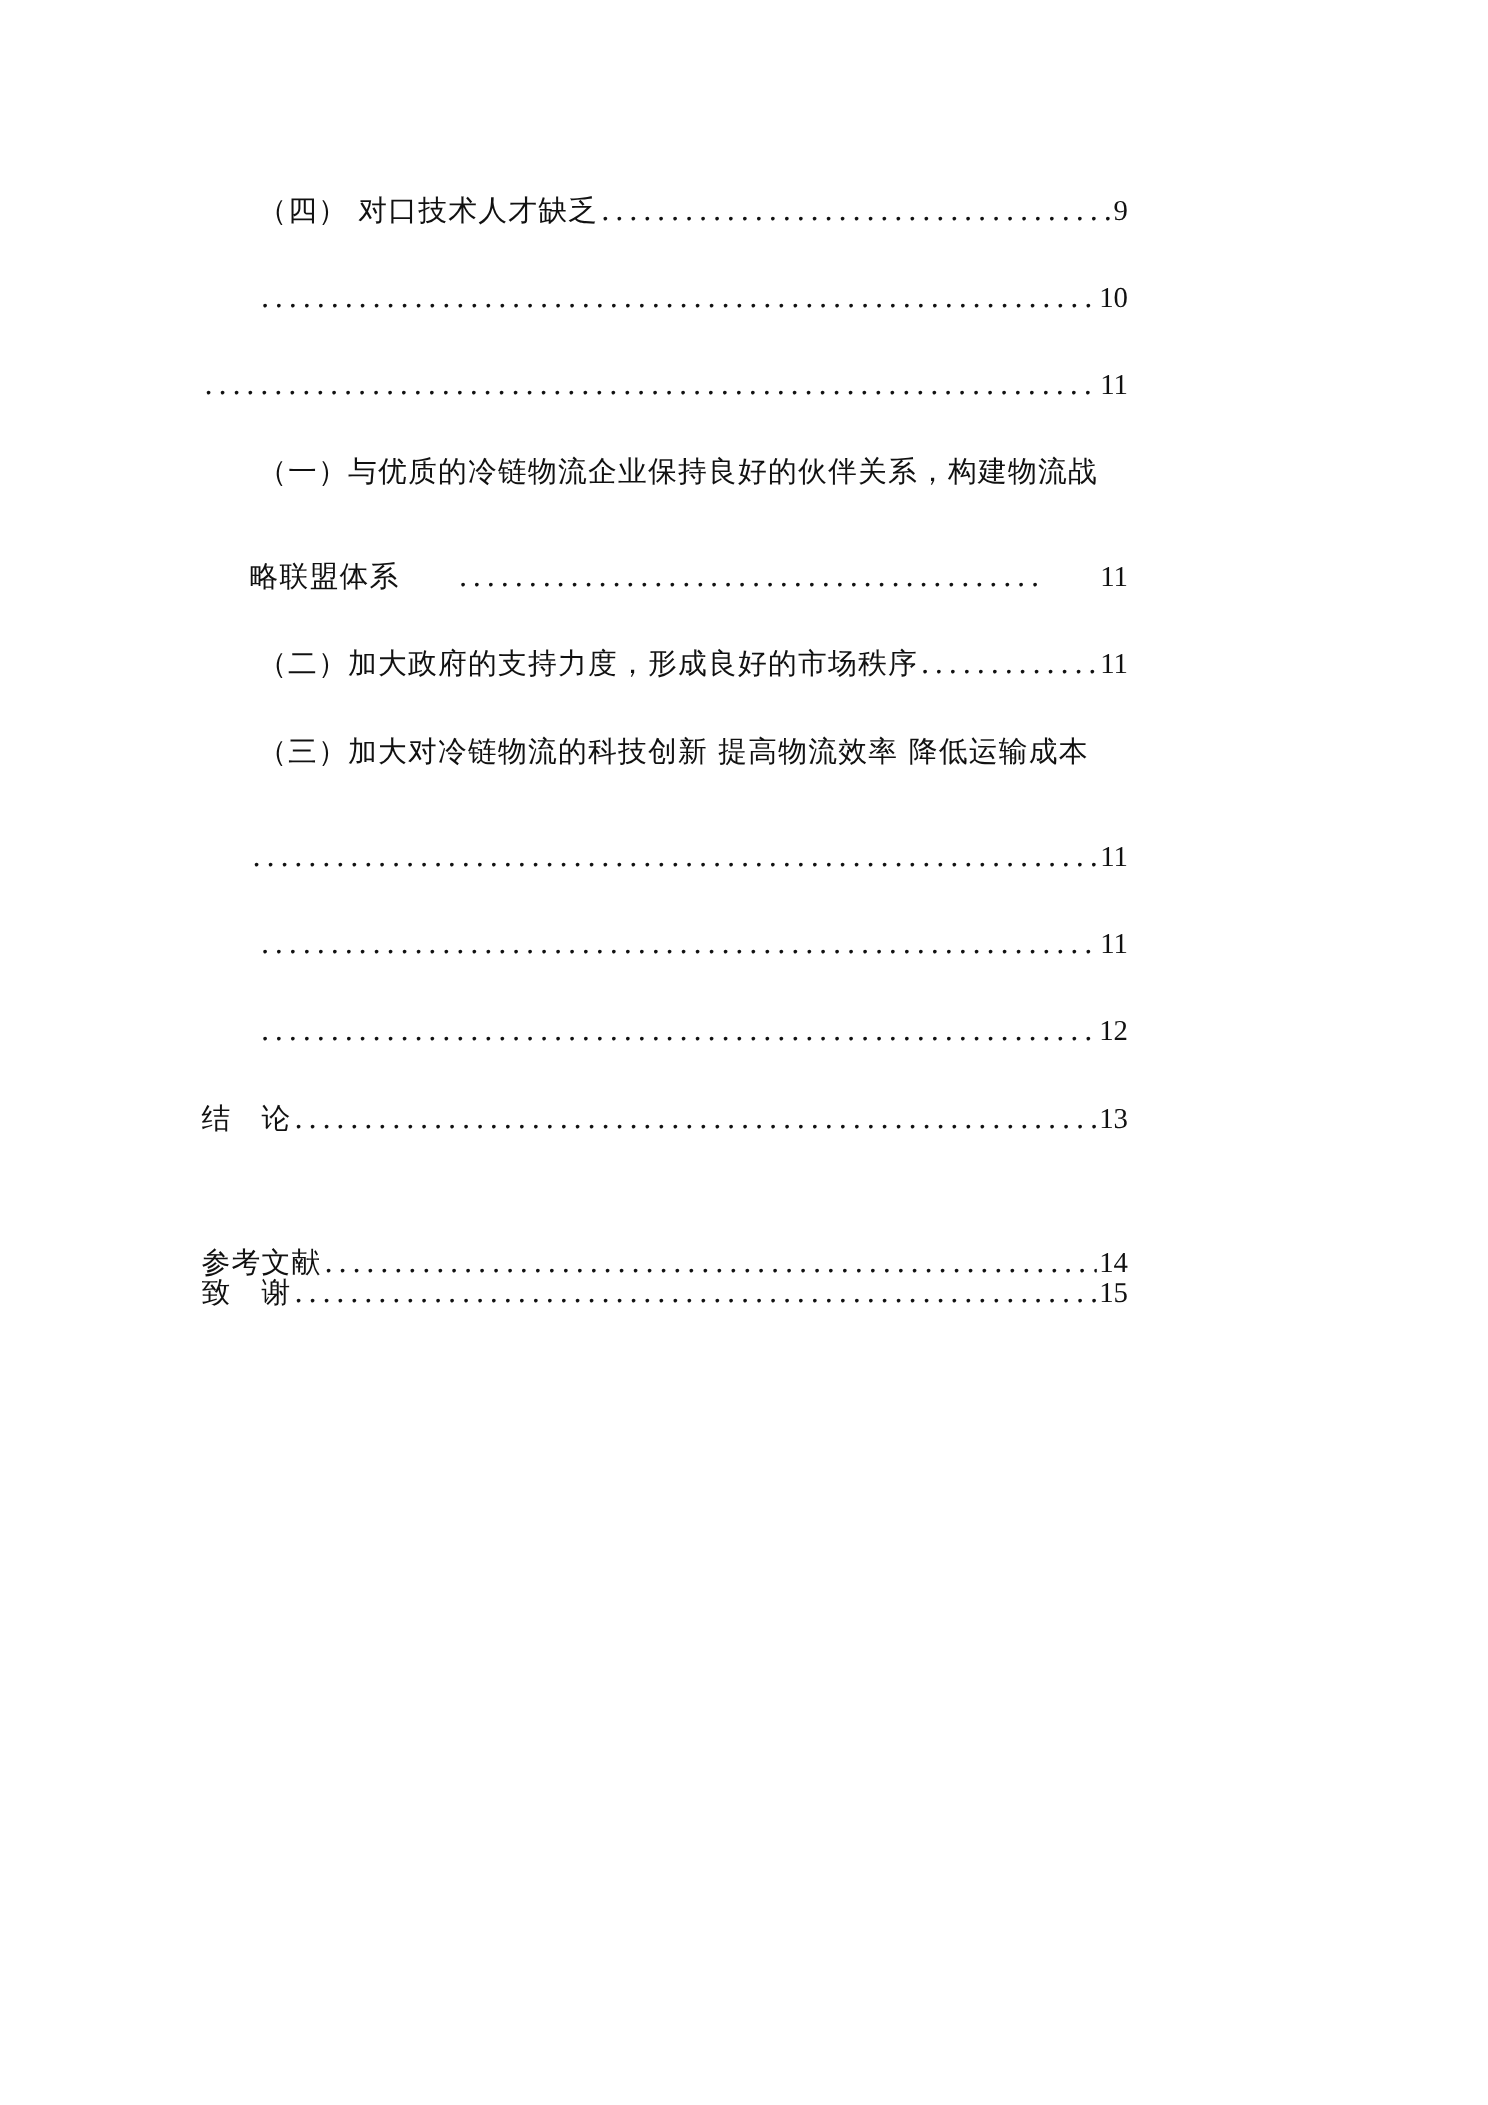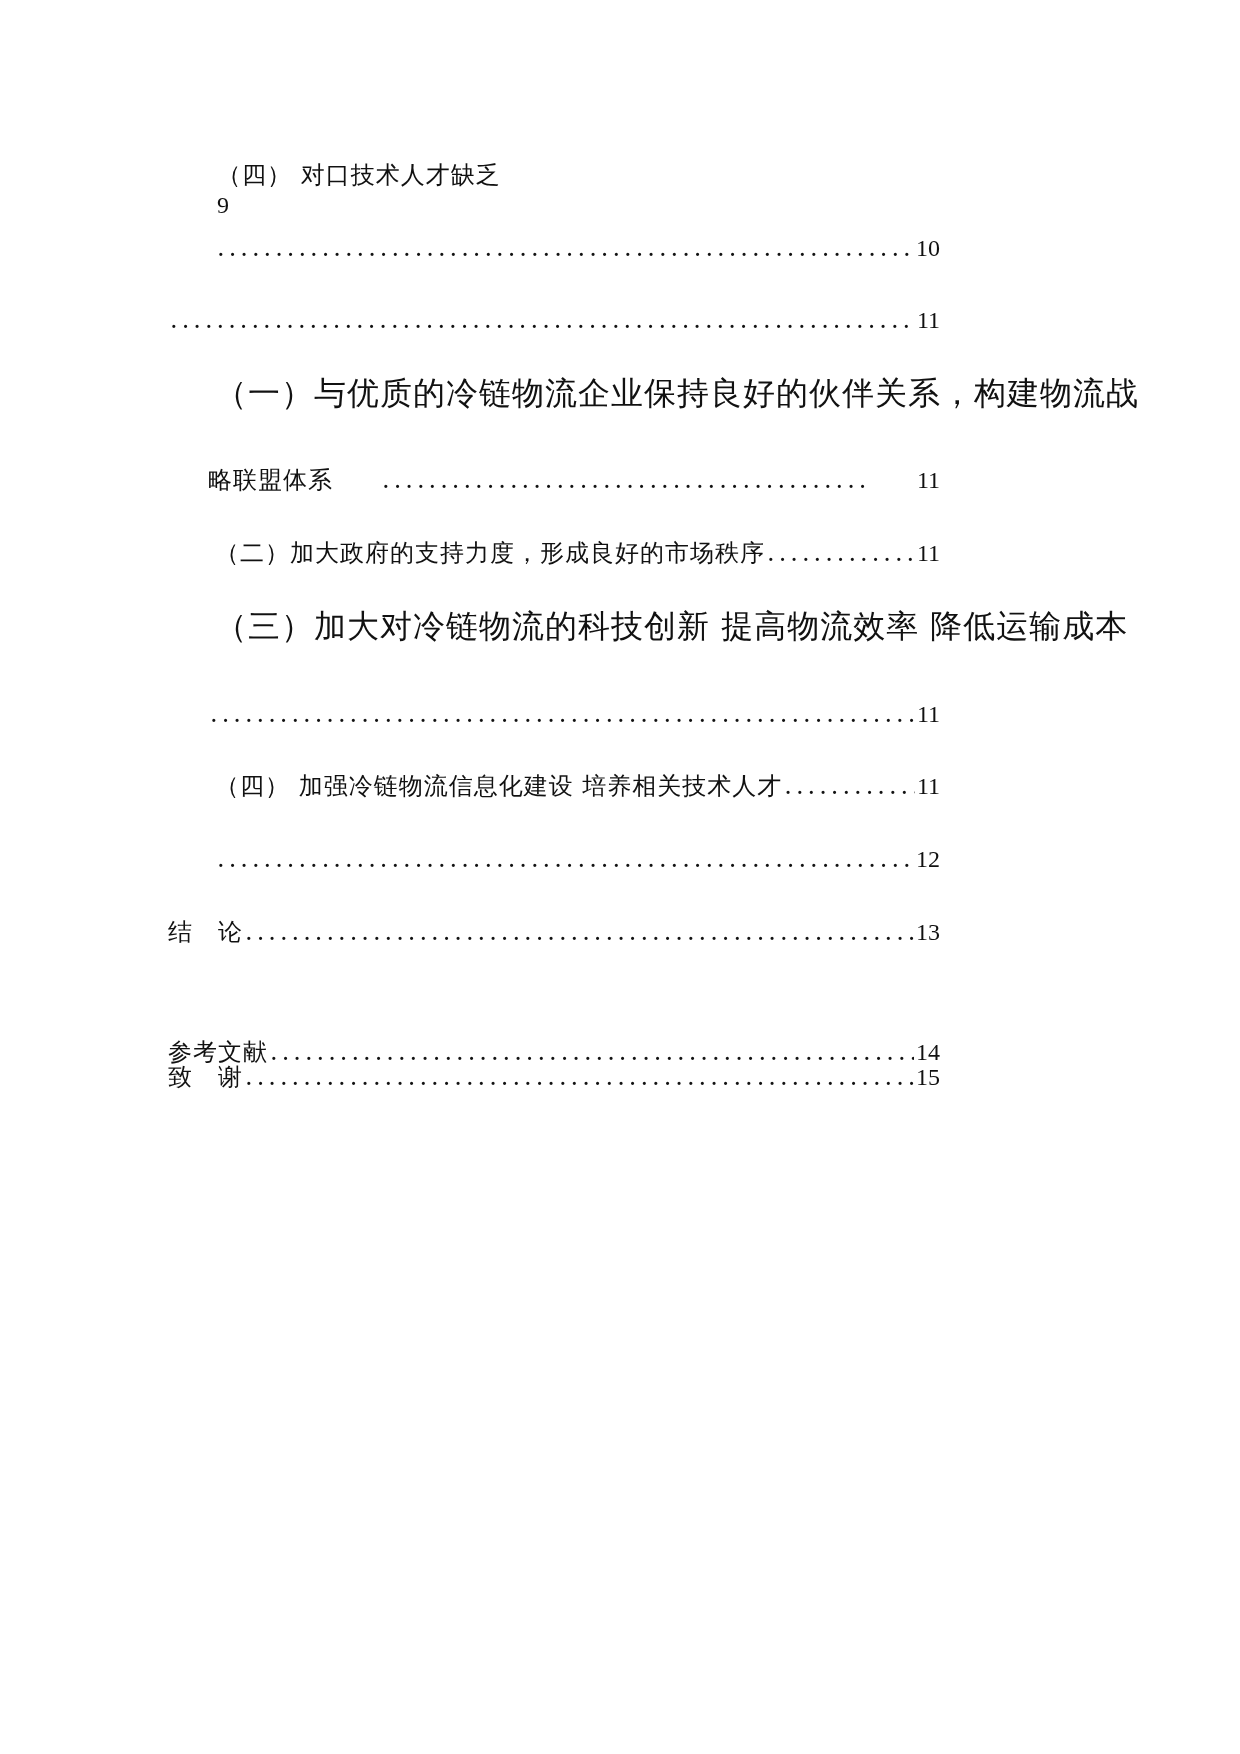--- a/index.html
+++ b/index.html
@@ -5,28 +5,28 @@
   html, body { margin: 0; padding: 0; background: #ffffff; }
   body { width: 1240px; height: 1754px; position: relative; overflow: hidden;
          font-family: "DejaVu Serif", "Liberation Serif", serif; color: #111; }
   .toc { position: absolute; left: 0; top: 0; width: 1240px; }
   .row { position: absolute; right: 300px; display: flex; align-items: baseline;
          font-size: 24px; line-height: 30px; height: 30px; white-space: nowrap; }
   .title { flex: 0 0 auto; letter-spacing: 1px; }
   .leader { flex: 1 1 auto; overflow: hidden; margin: 0 2px; letter-spacing: 4px; color: #111; }
   .leader::before { content: "........................................................................................................................................"; }
   .page { flex: 0 0 auto; font-family: "Liberation Serif", "DejaVu Serif", serif; }
-  .plain { position: absolute; font-size: 32px; line-height: 30px; height: 30px; white-space: nowrap; letter-spacing: 1px; }
+  .plain { position: absolute; font-size: 24px; line-height: 30px; height: 30px; white-space: nowrap; letter-spacing: 1px; }
 </style>
 </head>
 <body>
 
 <div class="toc">
 
-  <div class="row" style="left:215px; top:160px;flex-direction:column;">
+  <div class="row" style="left:215px; top:160px;">
     <span class="title">（四） 对口技术人才缺乏</span>
     <span class="leader"></span>
     <span class="page">9</span>
   </div>
 
   <div class="row" style="left:215px; top:233px;">
     <span class="leader"></span>
     <span class="page">10</span>
   </div>
 
@@ -51,21 +51,20 @@
 
   <div class="plain" style="left:215px; top:611px;">（三）加大对冷链物流的科技创新 提高物流效率 降低运输成本</div>
 
   <div class="row" style="left:208px; top:699px;">
     <span class="title"></span>
     <span class="leader"></span>
     <span class="page">11</span>
   </div>
 
   <div class="row" style="left:215px; top:771px;">
-    <span class="title">（四） 加强冷链物流信息化建设 培养相关技术人才</span>
     <span class="leader"></span>
     <span class="page">11</span>
   </div>
 
   <div class="row" style="left:215px; top:844px;">
     <span class="leader"></span>
     <span class="page">12</span>
   </div>
 
   <div class="row" style="left:168px; top:917px;">

